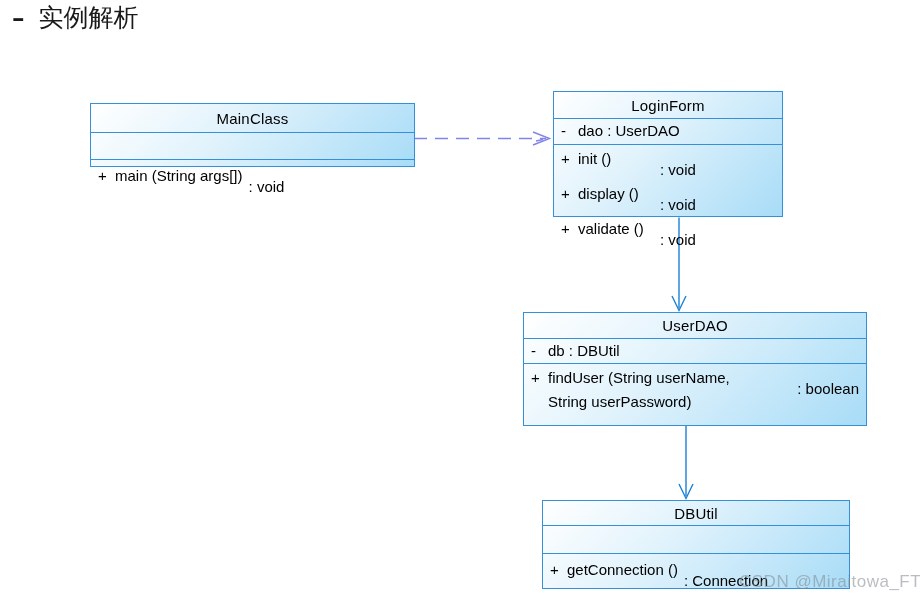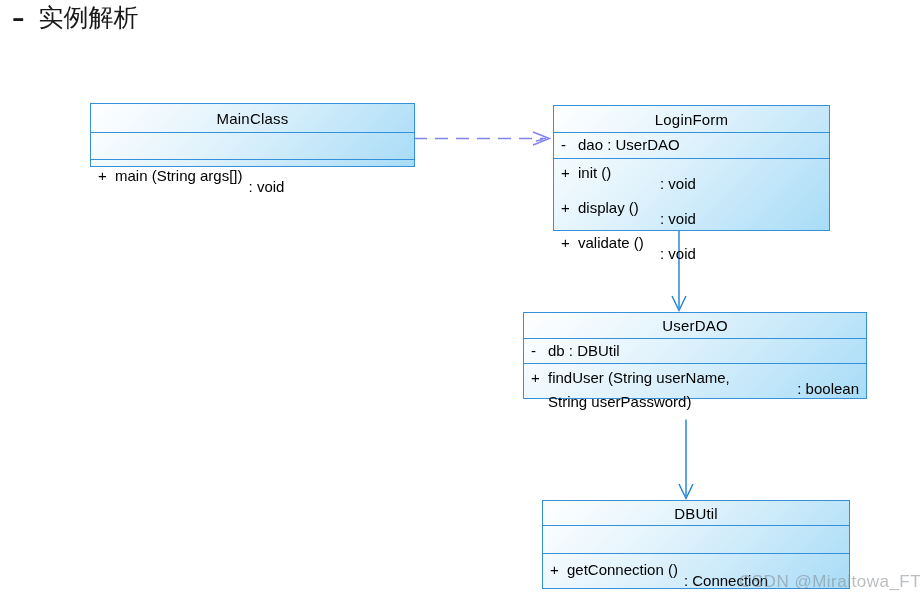--- a/index.html
+++ b/index.html
@@ -91,21 +91,21 @@
   <div class="uml-attrs" style="height:27px"></div>
   <div class="uml-methods pad-top">
     <div class="row">
       <span class="vis">+</span>
       <span class="sig">main (String args[])</span>
       <span class="ret">: void</span>
     </div>
   </div>
 </div>
 
-<div class="uml-class" style="left:553px;top:105px;width:277px;height:126px">
+<div class="uml-class" style="left:553px;top:91px;width:230px;height:126px">
   <div class="uml-header" style="height:26px">LoginForm</div>
   <div class="uml-attrs" style="height:26px">
     <div class="row">
       <span class="vis">-</span>
       <span class="sig">dao : UserDAO</span>
     </div>
   </div>
   <div class="uml-methods fixedcol">
     <div class="row">
       <span class="vis">+</span>
@@ -118,21 +118,21 @@
       <span class="ret">: void</span>
     </div>
     <div class="row">
       <span class="vis">+</span>
       <span class="sig">validate ()</span>
       <span class="ret">: void</span>
     </div>
   </div>
 </div>
 
-<div class="uml-class" style="left:523px;top:312px;width:344px;height:87px">
+<div class="uml-class" style="left:523px;top:312px;width:344px;height:114px">
   <div class="uml-header" style="height:25px">UserDAO</div>
   <div class="uml-attrs" style="height:25px">
     <div class="row">
       <span class="vis">-</span>
       <span class="sig">db : DBUtil</span>
     </div>
   </div>
   <div class="uml-methods">
     <div class="row">
       <span class="vis">+</span>

